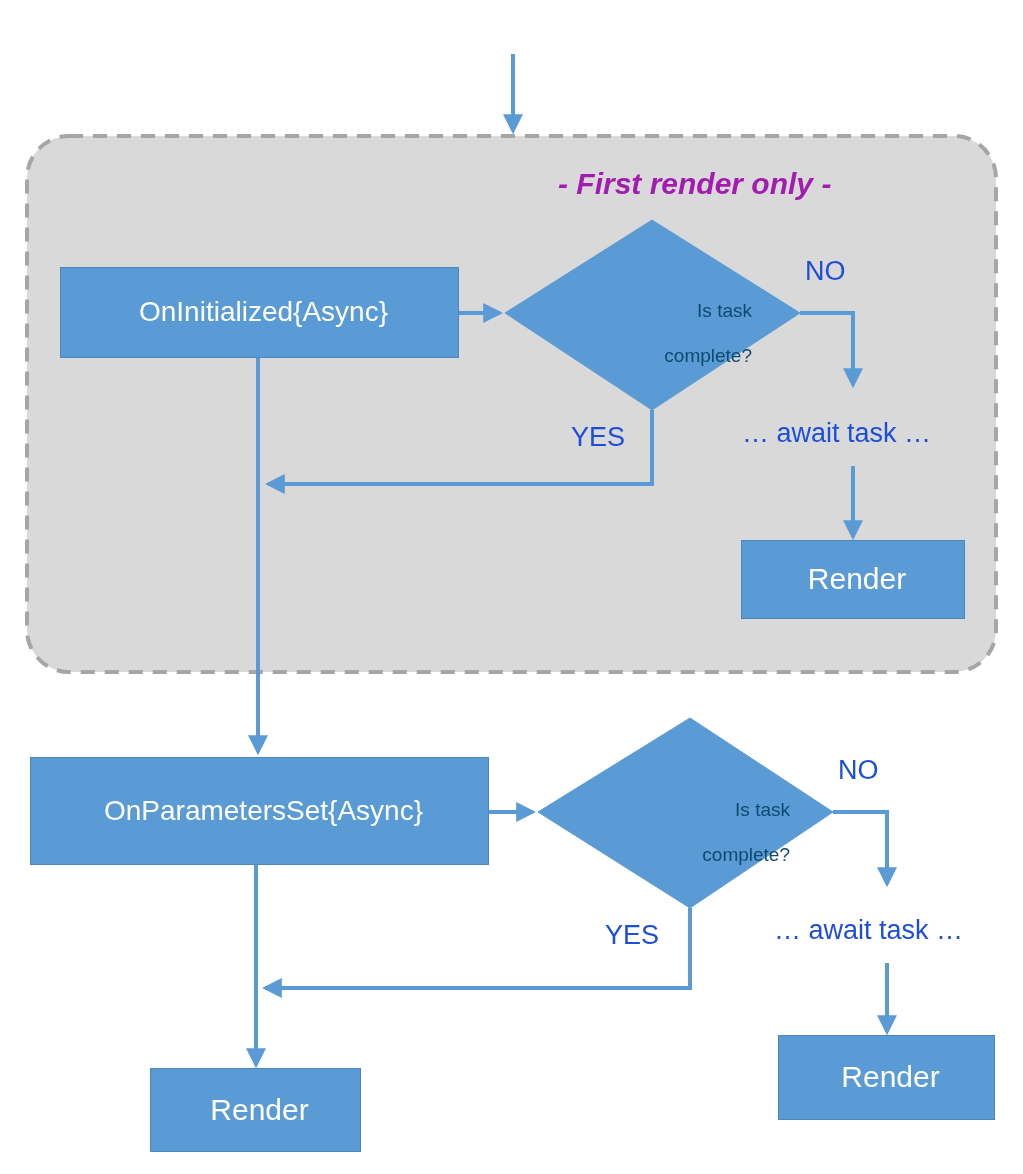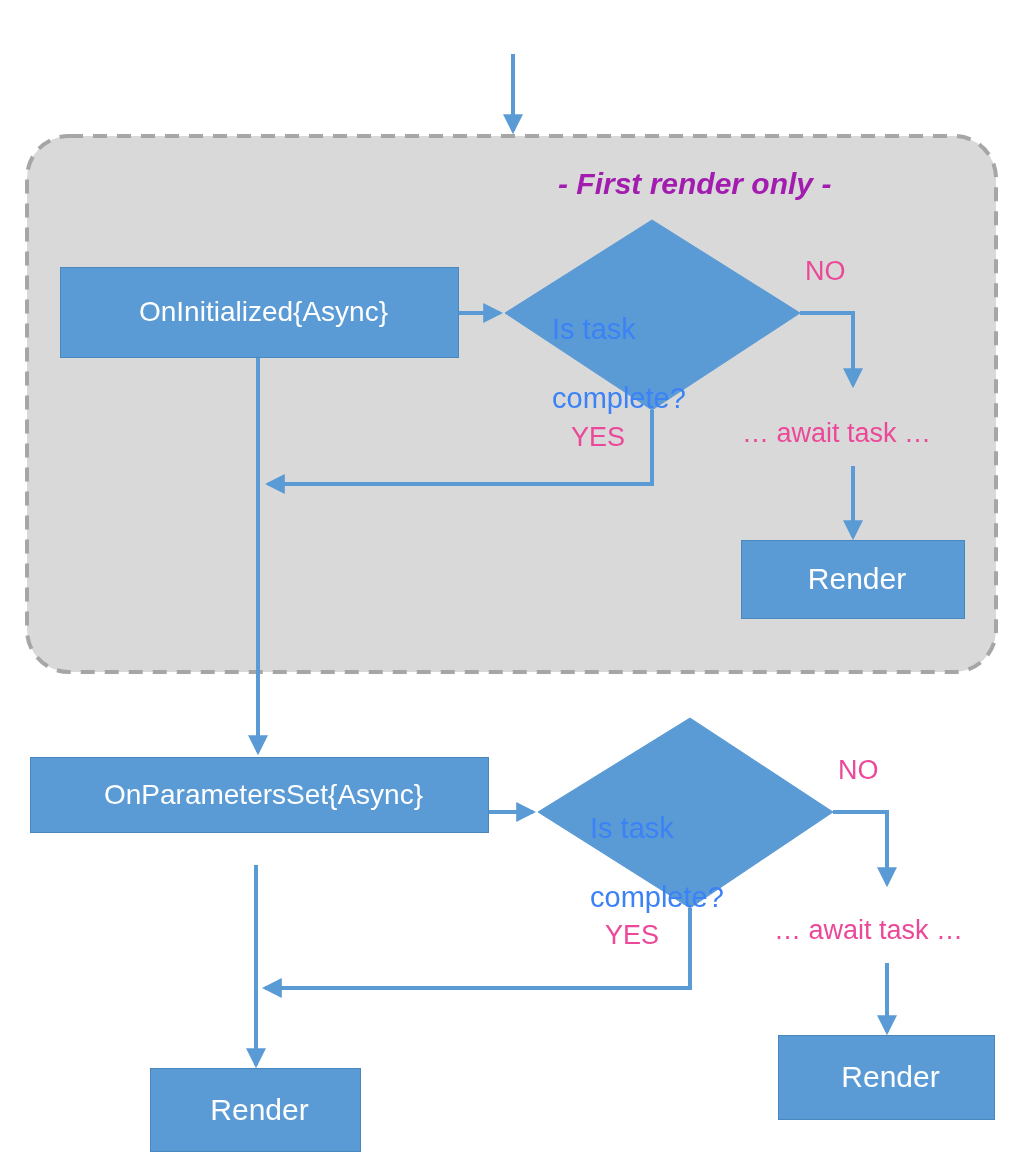--- a/index.html
+++ b/index.html
@@ -33,21 +33,21 @@
     line-height: 1.15;
     z-index: 3;
   }
   .proc-box {
     background: #5b9bd5;
     border: 1px solid #4a87bd;
     padding-left: 8px;
   }
   .label-text {
     position: absolute;
-    color: #ec4899;
+    color: #1d4ed8;
     z-index: 4;
     white-space: nowrap;
   }
   .title {
     position: absolute;
     color: #000000;
     font-size: 40px;
     text-decoration: underline;
     text-underline-offset: 5px;
     z-index: 4;
@@ -57,23 +57,23 @@
     position: absolute;
     color: #a21caf;
     font-size: 30px;
     font-weight: bold;
     font-style: italic;
     z-index: 4;
     white-space: nowrap;
   }
   .diamond-label {
     position: absolute;
-    color: #3b82f6;
-    font-size: 29px;
-    text-align: left;
+    color: #0c4a6e;
+    font-size: 19px;
+    text-align: right;
     line-height: 1.2;
     z-index: 3;
     white-space: pre-line;
   }
 </style>
 </head>
 <body>
 
 <div id="canvas">
 
@@ -124,21 +124,21 @@
   </div>
 
   <div class="label-text" style="left:805px; top:256px; font-size:27px;">NO</div>
 
   <div class="label-text" style="left:571px; top:422px; font-size:27px;">YES</div>
 
   <div class="label-text" style="left:742px; top:418px; font-size:27px;">… await task …</div>
 
   <div class="node proc-box" style="left:741px; top:540px; width:224px; height:79px; font-size:30px;">Render</div>
 
-  <div class="node proc-box" style="left:30px; top:757px; width:459px; height:76px; font-size:28px;">OnParametersSet{Async}</div>
+  <div class="node proc-box" style="left:30px; top:757px; width:459px; height:108px; font-size:28px;">OnParametersSet{Async}</div>
 
   <div class="diamond-label" style="left:590px; top:776px; width:200px;">
     <span>Is task</span><br>
     <span>complete?</span>
   </div>
 
   <div class="label-text" style="left:838px; top:755px; font-size:27px;">NO</div>
 
   <div class="label-text" style="left:605px; top:920px; font-size:27px;">YES</div>
 

